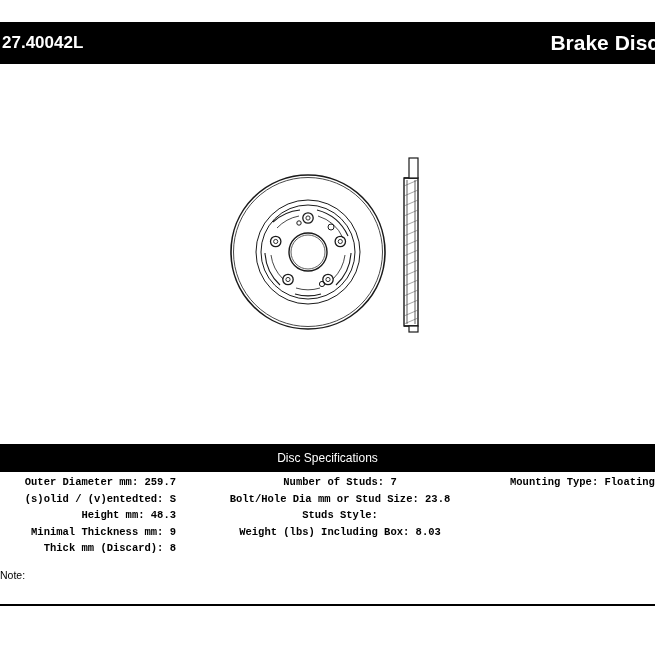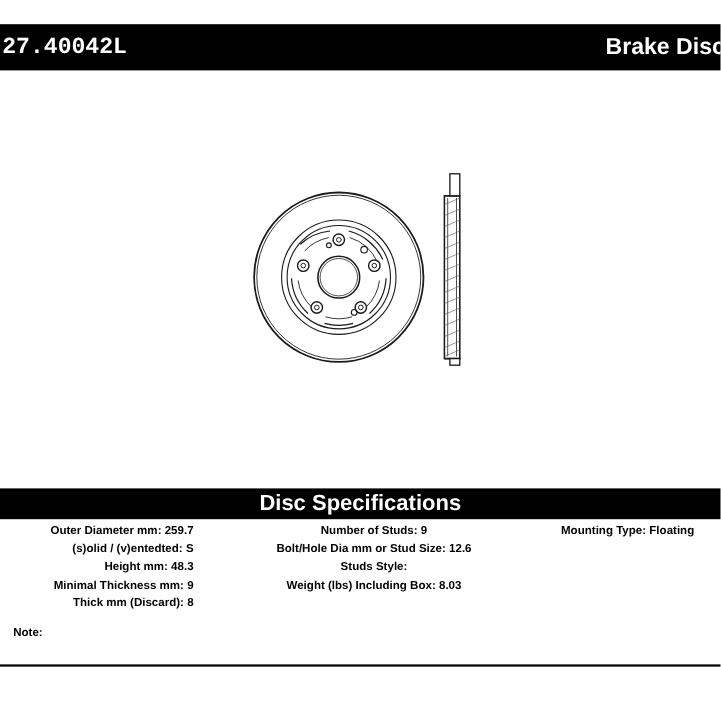--- a/index.html
+++ b/index.html
@@ -24,25 +24,24 @@
     width: 675px;
     height: 42px;
     background: #000000;
     color: #ffffff;
     display: flex;
     align-items: center;
     justify-content: space-between;
     padding: 0 12px;
   }
   .header-part {
-    font-size: 21px;
+    font-size: 17px;
     font-weight: bold;
     letter-spacing: 0px;
     white-space: nowrap;
-    font-family: Liberation Mono, monospace;
   }
   .header-title {
     font-size: 21px;
     font-weight: bold;
     white-space: nowrap;
     margin-right: -6px;
   }
 
   
   .drawing {
@@ -60,32 +59,33 @@
     top: 444px;
     width: 675px;
     height: 28px;
     background: #000000;
     color: #ffffff;
     display: flex;
     align-items: center;
     justify-content: center;
   }
   .spec-bar-title {
-    font-size: 20px;
-    font-weight: bold;
+    font-size: 12px;
+    font-weight: normal;
   }
 
   .spec-body {
     position: absolute;
     left: 0;
     top: 474px;
     width: 655px;
     height: 110px;
     font-size: 10.5px;
     color: #000000;
+    font-family: Liberation Mono, monospace;
   }
   .col {
     position: absolute;
     top: 0;
   }
   .col-left {
     left: -24px;
     width: 200px;
     text-align: right;
   }
@@ -100,24 +100,24 @@
     text-align: left;
     padding-left: 40px;
   }
   .spec-line {
     line-height: 16.5px;
     white-space: nowrap;
     font-weight: bold;
   }
   .note {
     position: absolute;
-    left: 12px;
+    left: 0px;
     top: 569px;
     font-size: 10.5px;
-    font-weight: bold;
+    font-weight: normal;
   }
   .footer-rule {
     position: absolute;
     left: -10px;
     top: 604px;
     width: 675px;
     height: 2px;
     background: #000000;
   }
 </style>
@@ -212,22 +212,22 @@
 <div class="spec-body">
   <div class="col col-left">
     <div class="spec-line">Outer Diameter mm: 259.7</div>
     <div class="spec-line">(s)olid / (v)entedted: S</div>
     <div class="spec-line">Height mm: 48.3</div>
     <div class="spec-line">Minimal Thickness mm: 9</div>
     <div class="spec-line">Thick mm (Discard): 8</div>
   </div>
 
   <div class="col col-mid">
-    <div class="spec-line">Number of Studs: 9</div>
-    <div class="spec-line">Bolt/Hole Dia mm or Stud Size: 12.6</div>
+    <div class="spec-line">Number of Studs: 7</div>
+    <div class="spec-line">Bolt/Hole Dia mm or Stud Size: 23.8</div>
     <div class="spec-line">Studs Style:</div>
     <div class="spec-line">Weight (lbs) Including Box: 8.03</div>
   </div>
 
   <div class="col col-right">
     <div class="spec-line">Mounting Type: Floating</div>
   </div>
 </div>
 
 <div class="note">Note:</div>

